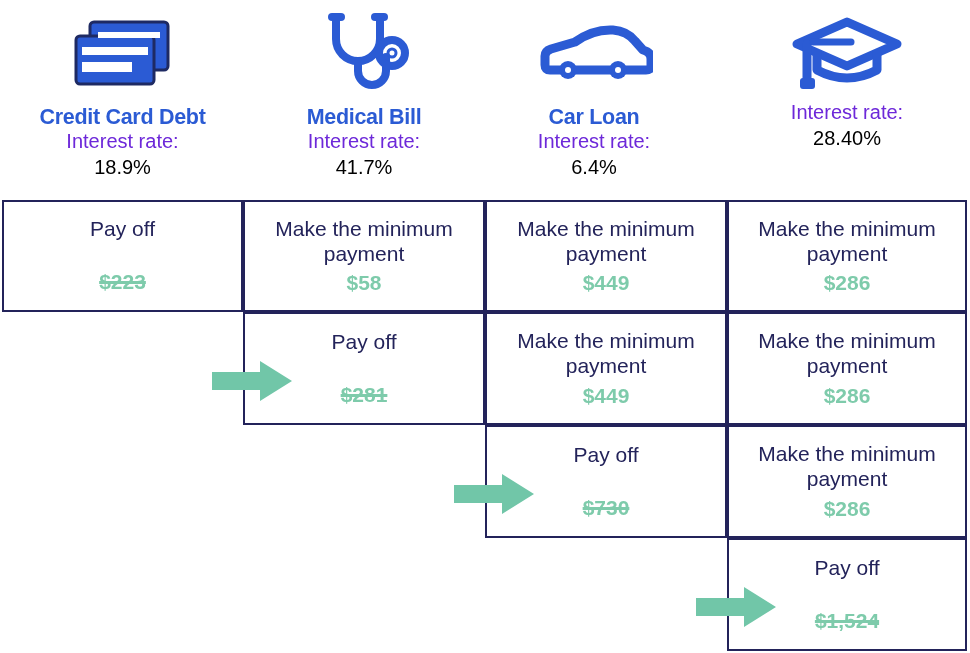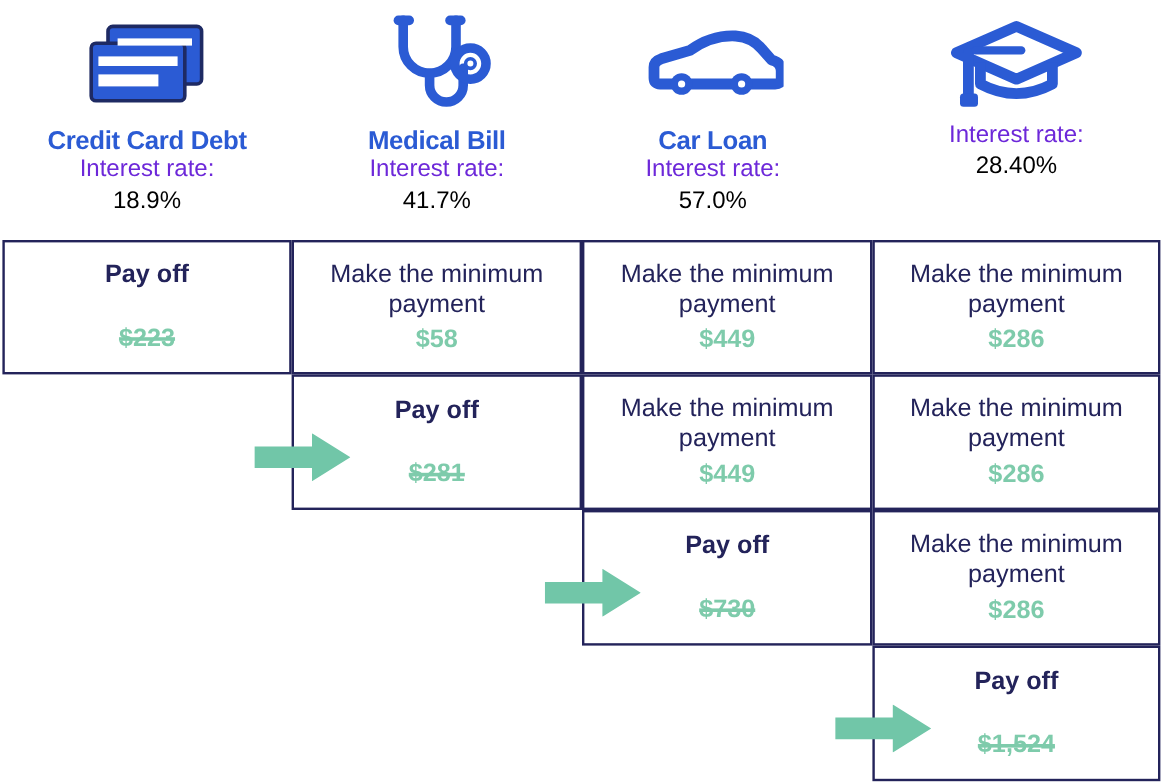--- a/index.html
+++ b/index.html
@@ -76,21 +76,21 @@
     text-align: center;
     z-index: 2;
   }
   .cell-action {
     font-size: 21px;
     color: #23235a;
     line-height: 1.2;
     padding: 0 8px;
   }
   .cell-action.payoff {
-    font-weight: bold;
+    font-weight: normal;
   }
   .cell-amount {
     font-size: 21px;
     font-weight: bold;
     color: #7ecbab;
     line-height: 1.25;
     margin-top: 4px;
   }
   .cell-amount.struck {
     text-decoration: line-through;
@@ -151,21 +151,21 @@
       <svg width="118" height="62" viewBox="0 0 118 62" aria-hidden="true">
         <path d="M10 42 L10 33 q0 -5 6 -7 L40 19 q18 -13 38 -12 q14 1 22 11 l8 9 q8 2 8 9 l0 7 q0 4 -5 4 L15 47 q-5 0 -5 -5 z" fill="none" stroke="#2b5bd4" stroke-width="9" stroke-linejoin="round"></path>
         <circle cx="33" cy="47" r="9" fill="#2b5bd4"></circle>
         <circle cx="33" cy="47" r="3" fill="#ffffff"></circle>
         <circle cx="83" cy="47" r="9" fill="#2b5bd4"></circle>
         <circle cx="83" cy="47" r="3" fill="#ffffff"></circle>
       </svg>
     </div>
     <div class="debt-title">Car Loan</div>
     <div class="debt-rate-label">Interest rate:</div>
-    <div class="debt-rate-value">57.0%</div>
+    <div class="debt-rate-value">6.4%</div>
   </div>
 
   <div class="debt-header" style="left:727px; width:240px;">
     <div class="debt-icon">
       <svg width="112" height="80" viewBox="0 0 112 80" aria-hidden="true">
         <path d="M56 8 L106 30 L56 52 L6 30 Z" fill="none" stroke="#2b5bd4" stroke-width="9" stroke-linejoin="round"></path>
         <path d="M26 38 L26 56 q30 16 60 0 L86 38" fill="none" stroke="#2b5bd4" stroke-width="9" stroke-linejoin="round"></path>
         <line x1="16" y1="30" x2="16" y2="66" stroke="#2b5bd4" stroke-width="9" stroke-linecap="round"></line>
         <rect x="9" y="64" width="15" height="11" rx="3" fill="#2b5bd4"></rect>
         <line x1="22" y1="28" x2="60" y2="28" stroke="#2b5bd4" stroke-width="7" stroke-linecap="round"></line>

